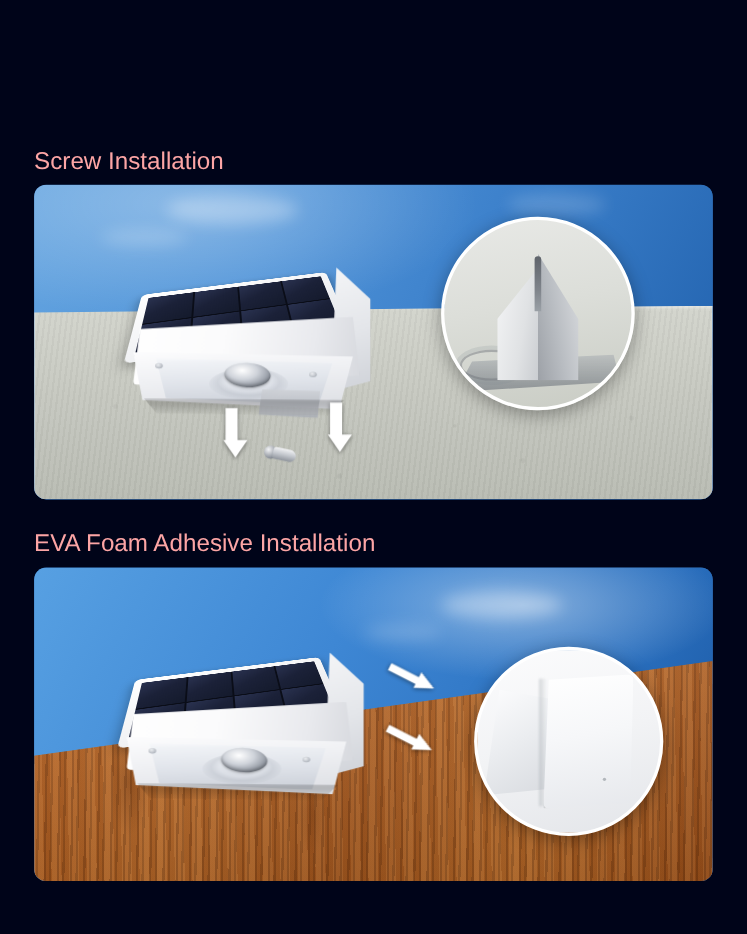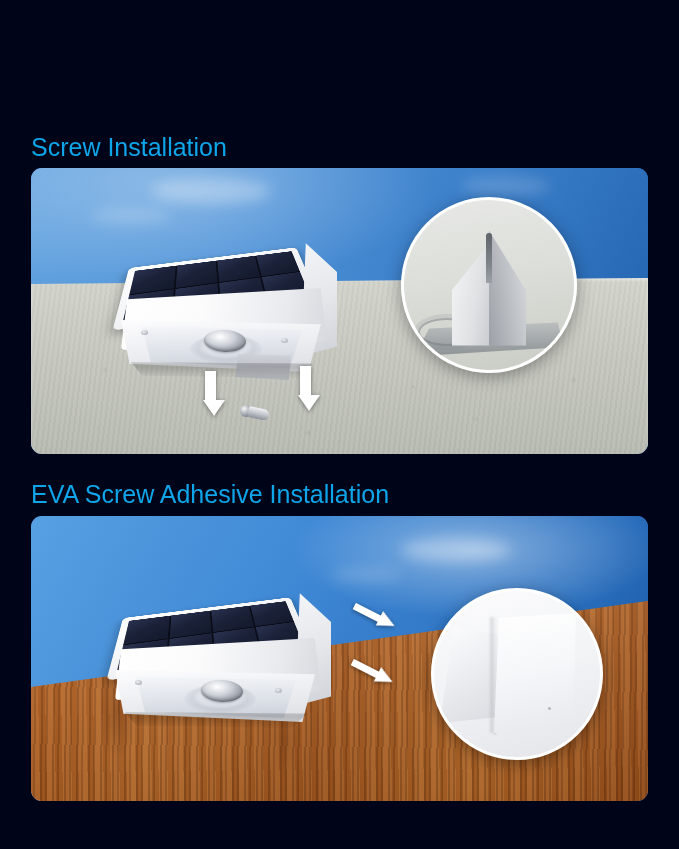--- a/index.html
+++ b/index.html
@@ -33,22 +33,22 @@
     font-weight: bold;
     letter-spacing: -0.3px;
     line-height: 42px;
     text-shadow: 0 1px 2px rgba(255,255,255,0.10);
   }
 
   
   .section-label {
     position: absolute;
     left: 31px;
-    color: #0ea5e9;
-    font-size: 25px;
+    color: #fca5a5;
+    font-size: 22px;
     font-weight: normal;
     line-height: 26px;
     white-space: nowrap;
   }
   .label-1 { top: 134px; }
   .label-2 { top: 481px; }
 
   
   .photo-panel {
     position: absolute;
@@ -486,21 +486,21 @@
   </div>
   <div class="arrow-down ad2">
     <div class="shaft"></div>
     <div class="head"></div>
   </div>
   <div class="screw-prop">
     <div class="head"></div>
     <div class="shank"></div>
   </div>
 
-  <div class="section-label label-2">EVA Screw Adhesive Installation</div>
+  <div class="section-label label-2">EVA Foam Adhesive Installation</div>
 
   <div class="photo-panel panel-2">
     <div class="scene">
 
       <div class="sky sky-2"></div>
       <div class="cloud d1"></div>
       <div class="cloud d2"></div>
 
       <div class="wall-wood"></div>
 

